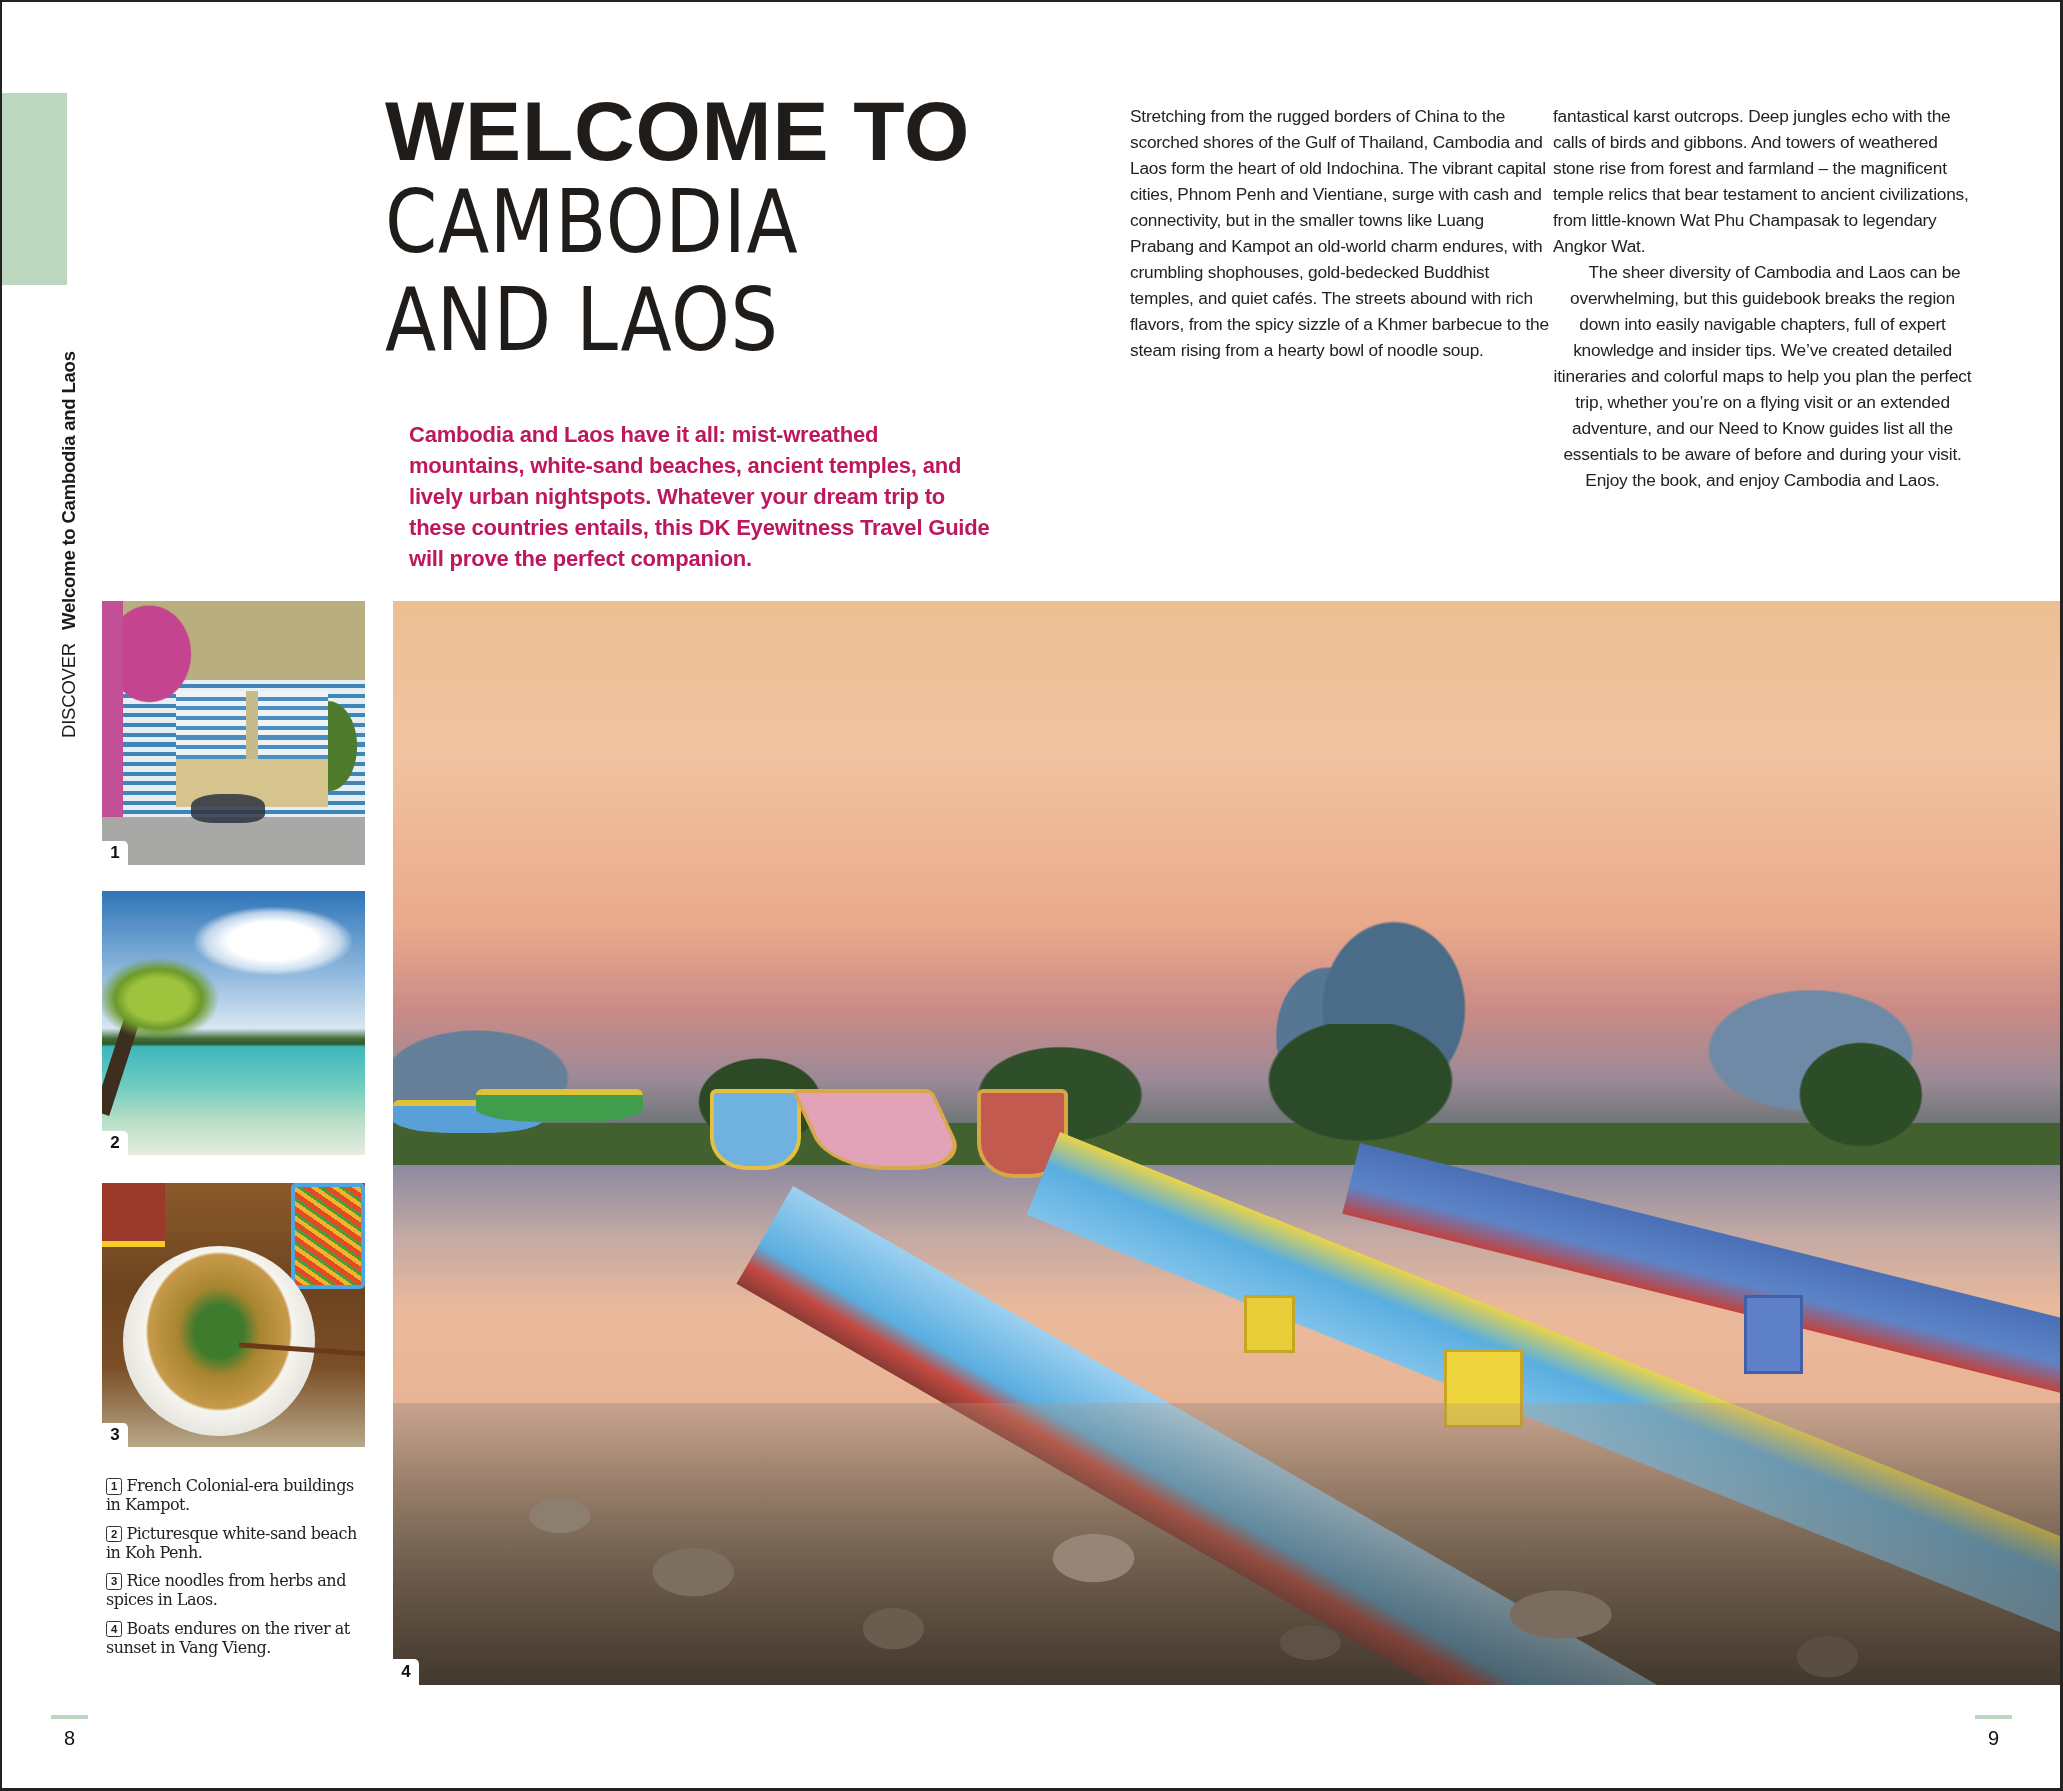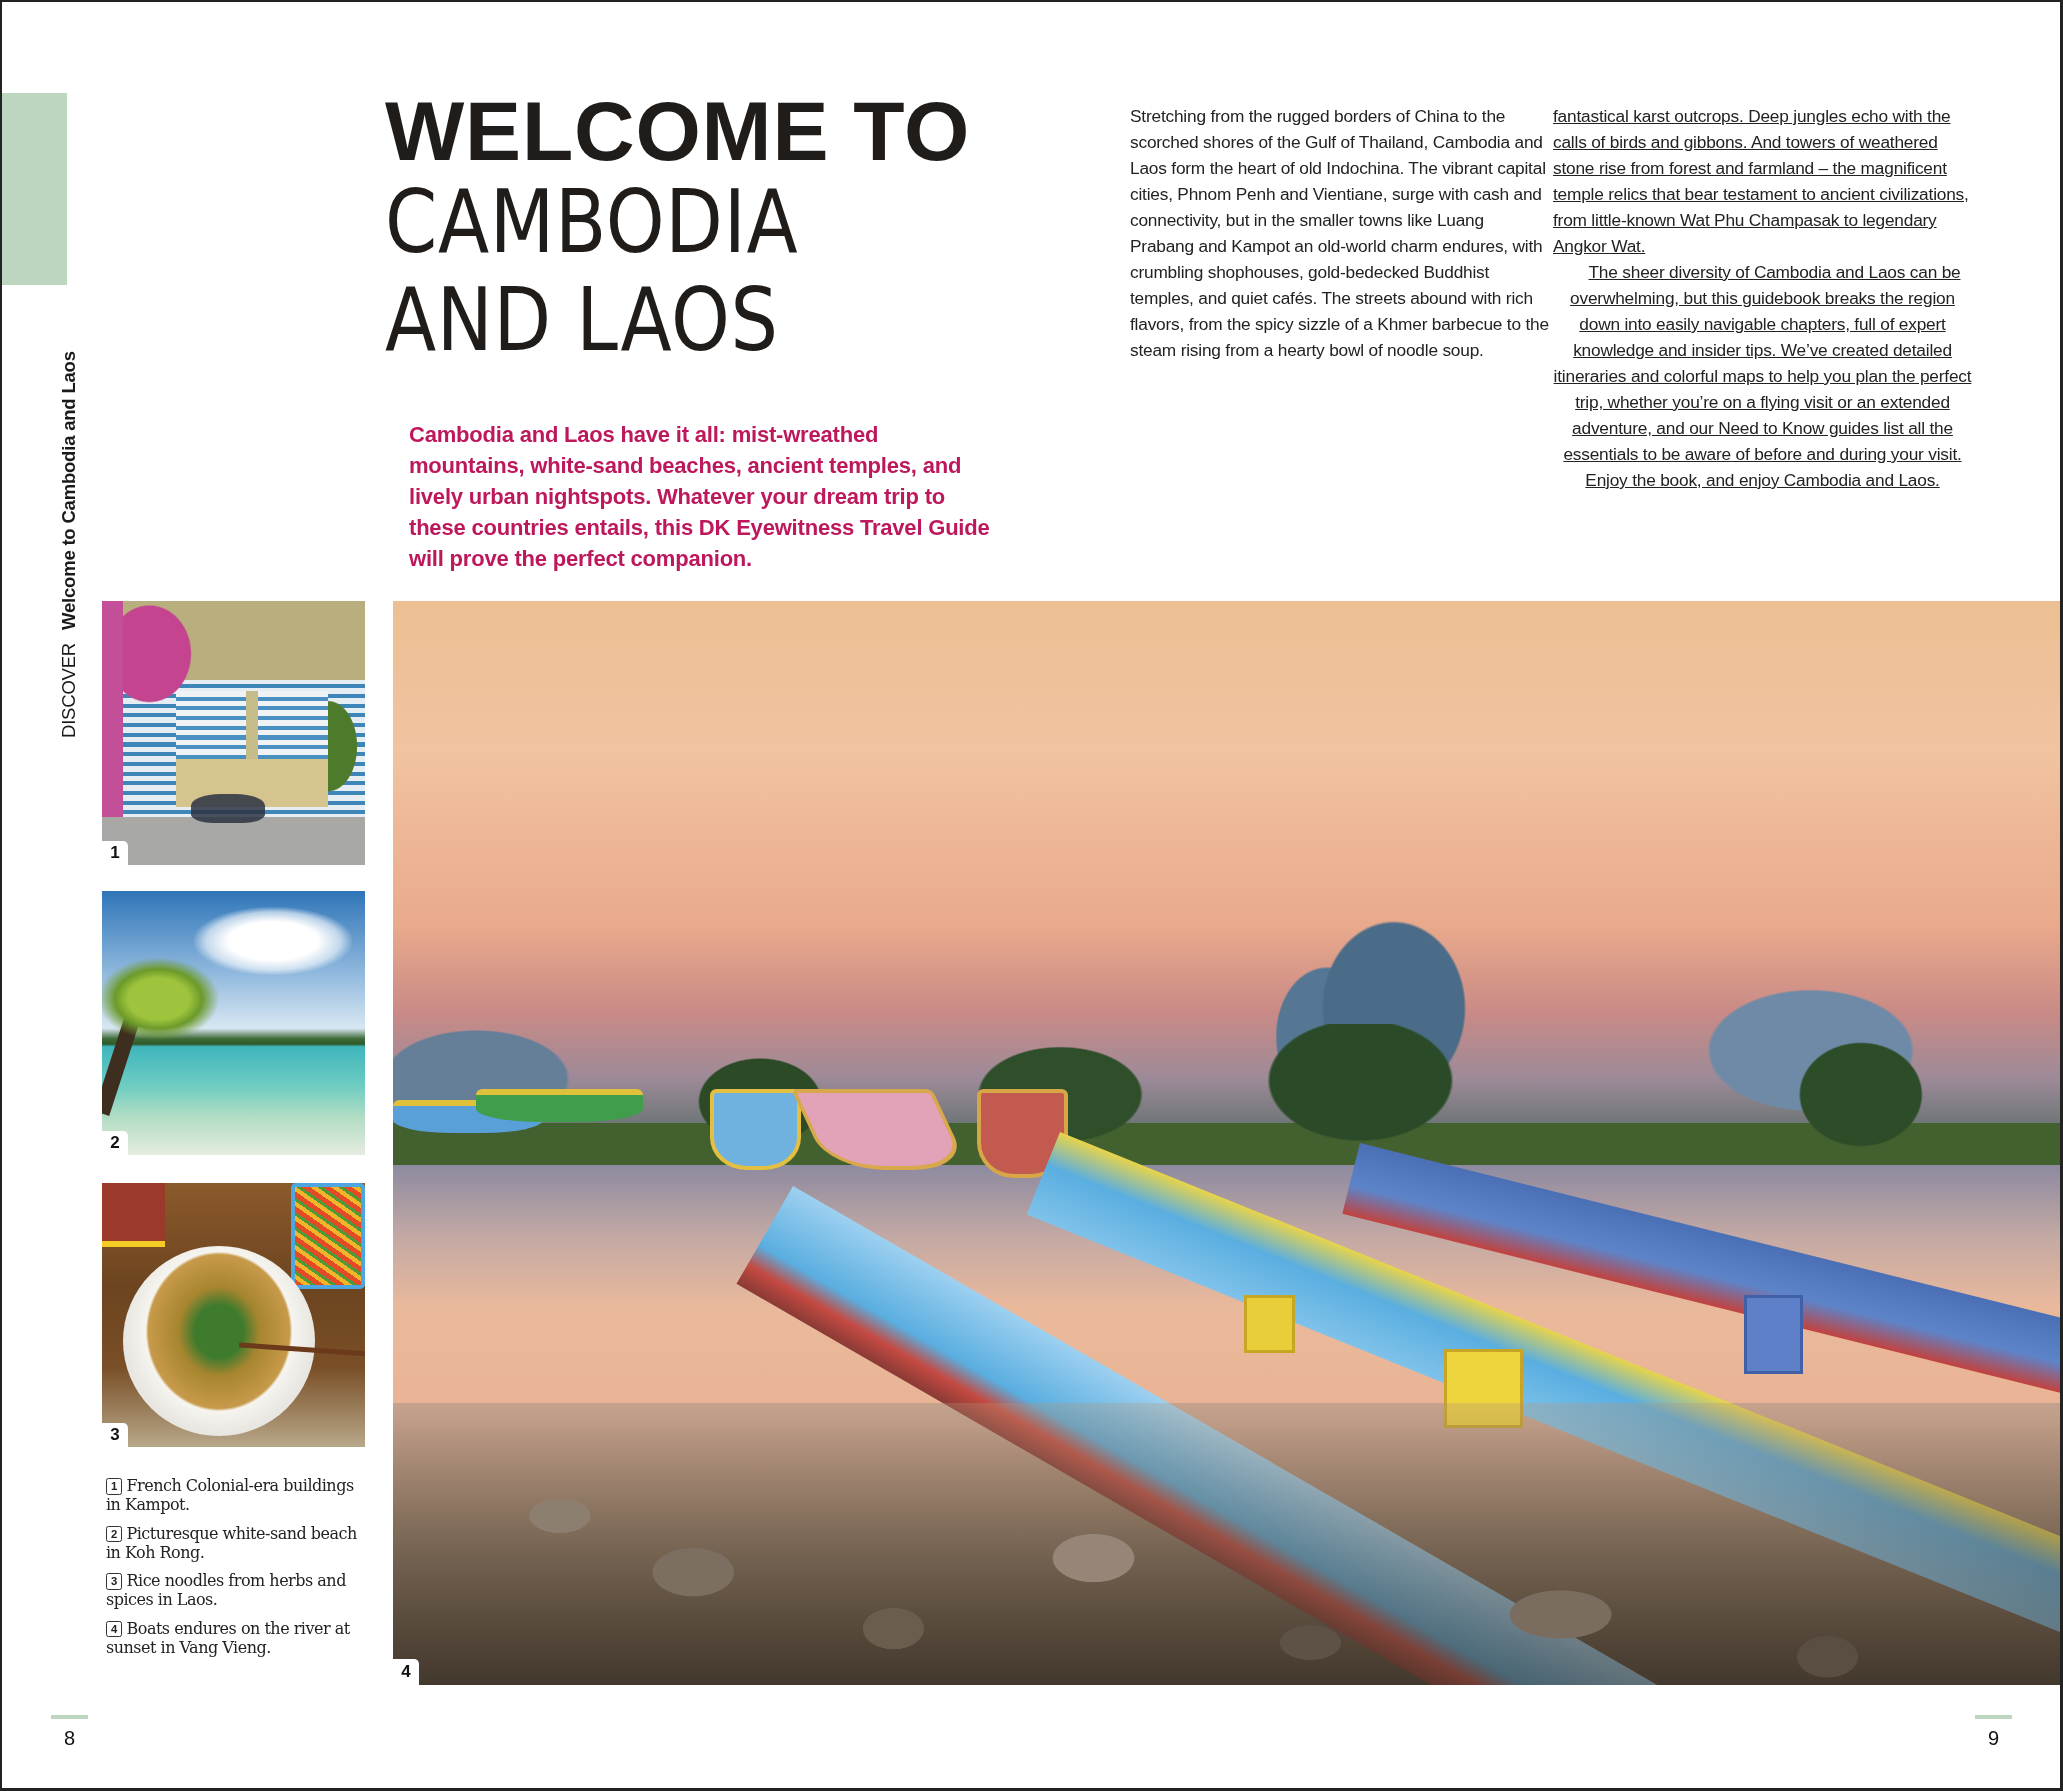--- a/index.html
+++ b/index.html
@@ -42,21 +42,21 @@
     font-weight: bold; font-size: 22px; line-height: 31px; color: #be185d;
     margin: 16px; letter-spacing: -0.2px;
   }
   .body-col {
     position: absolute; top: 103px; width: 419px;
     font-size: 17.3px; line-height: 26px; color: #222; letter-spacing: -0.2px;
   }
   .body-col p { margin: 0; }
   .body-col p.indent { text-indent: 24px; text-align: center; }
   .col1 { left: 1130px; }
-  .col2 { left: 1553px; text-decoration: underline; }
+  .col2 { left: 1553px; }
 
   .thumb {
     position: absolute; left: 102px; width: 263px; overflow: hidden;
   }
   .thumb .num {
     position: absolute; left: 0; bottom: 0; width: 26px; height: 24px;
     background: #fff; border-top-right-radius: 4.8px;
     font-weight: bold; font-size: 17px; line-height: 24px; text-align: center; color: #111;
   }
   .thumb1 { top: 601px; height: 264px;
@@ -236,21 +236,21 @@
 <div class="thumb thumb3">
   <div class="chili"></div>
   <div class="peppers"></div>
   <div class="bowl"></div>
   <div class="sticks"></div>
   <span class="num">3</span>
 </div>
 
 <ul class="captions">
   <li><span class="cnum">1</span><span>French Colonial-era buildings in Kampot.</span></li>
-  <li><span class="cnum">2</span><span>Picturesque white-sand beach in Koh Rong.</span></li>
+  <li><span class="cnum">2</span><span>Picturesque white-sand beach in Koh Penh.</span></li>
   <li><span class="cnum">3</span><span>Rice noodles from herbs and spices in Laos.</span></li>
   <li><span class="cnum">4</span><span>Boats endures on the river at sunset in Vang Vieng.</span></li>
 </ul>
 
 <div class="main-photo">
   <div class="mountains"></div>
   <div class="trees"></div>
   <div class="water"></div>
   <div class="boat b1"></div>
   <div class="boat b2"></div>

